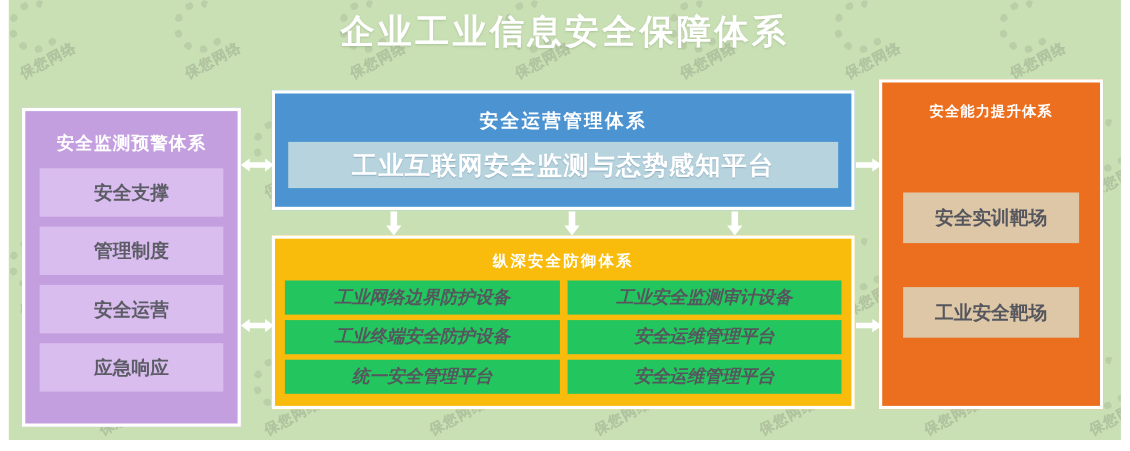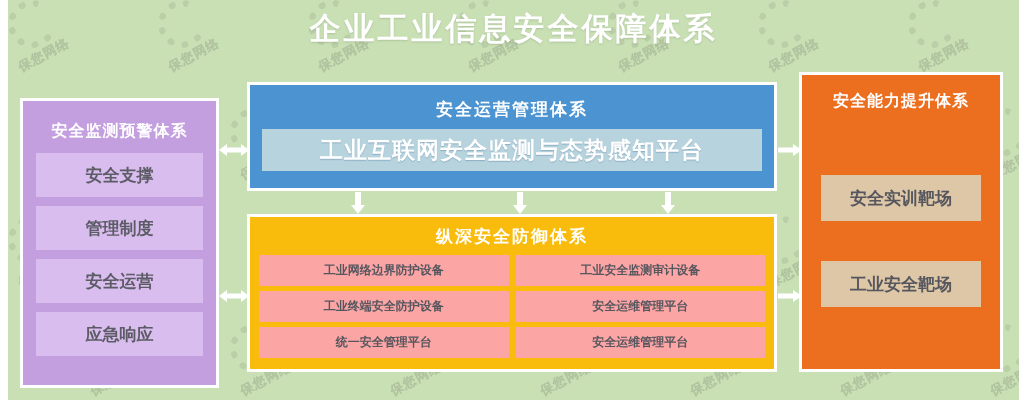--- a/index.html
+++ b/index.html
@@ -162,49 +162,50 @@
 
   
   #panel-yellow {
     left: 247px;
     top: 214px;
     width: 530px;
     height: 158px;
     background: #f9bc0d;
   }
   #panel-yellow .panel-title {
-    font-size: 17px;
+    font-size: 14px;
     line-height: 24px;
     margin-top: 8px;
   }
   #grid-yellow {
     position: relative;
     display: grid;
     grid-template-columns: 1fr 1fr;
     gap: 5px 7px;
     margin: 6px 9px 0 9px;
     z-index: 3;
   }
   #grid-yellow .chip {
     height: 31px;
-    background: #fca5a5;
-    font-size: 12px;
+    background: #22c55e;
+    font-size: 16px;
     color: #56565e;
+    font-style: italic;
   }
 
   
   #panel-orange {
     left: 799px;
     top: 72px;
     width: 204px;
     height: 300px;
     background: #ec6f20;
   }
   #panel-orange .panel-title {
-    font-size: 16px;
+    font-size: 13px;
     line-height: 24px;
     margin-top: 14px;
     letter-spacing: 1px;
   }
   #panel-orange .chip {
     width: 160px;
     height: 46px;
     margin: 0 auto;
     font-size: 17px;
     background: #ddc7a6;

